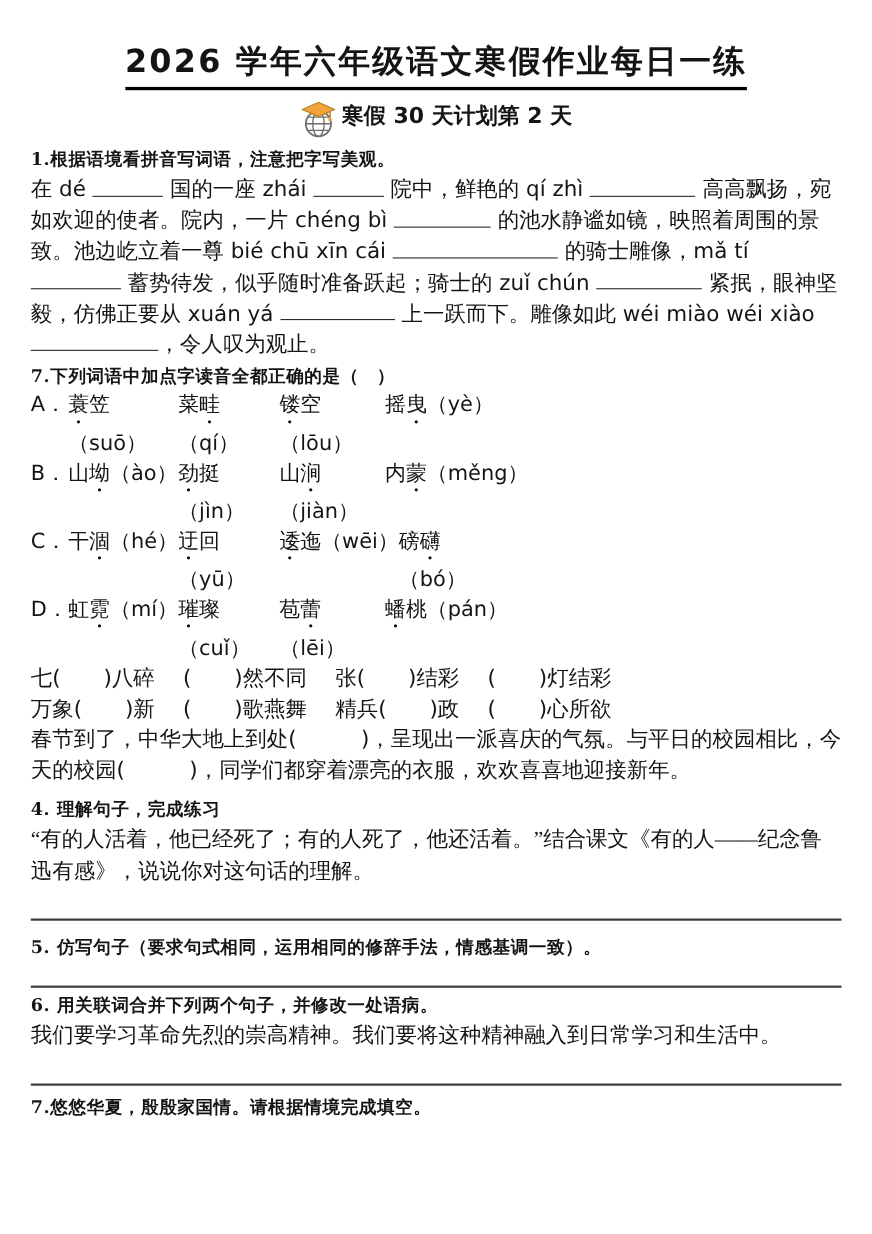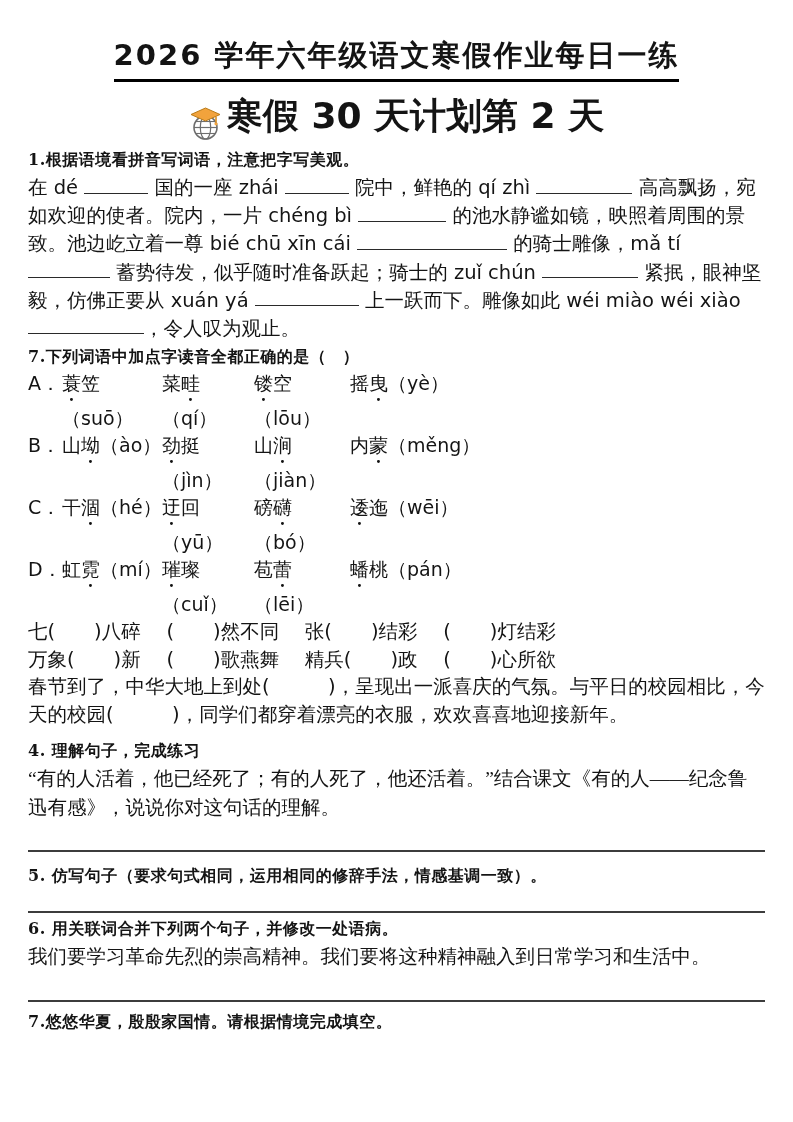--- a/index.html
+++ b/index.html
@@ -5,21 +5,21 @@
   html,body{margin:0;padding:0;background:#ffffff;}
   body{width:793px;height:1122px;overflow:hidden;color:#141414;
        font-family:"DejaVu Sans",sans-serif;}
   .page{box-sizing:border-box;width:791px;height:1122px;padding:30px 26px 0 28px;}
 
   .title-wrap{text-align:center;margin-top:6px;}
   .title{display:inline-block;font-size:29px;font-weight:bold;letter-spacing:2px;
          border-bottom:3px solid #000;padding-bottom:3px;
          font-family:"DejaVu Sans",sans-serif;}
   .subtitle-wrap{text-align:center;margin:10px 0 4px 0;}
-  .subtitle{display:inline-flex;align-items:flex-end;gap:2px;font-size:36px;font-weight:bold;}
+  .subtitle{display:inline-flex;align-items:flex-start;gap:2px;font-size:20px;font-weight:bold;}
   .subtitle svg{display:block;}
 
   .q-heading{font-size:16px;font-weight:bold;margin:5px 0 2px 0;
              font-family:"DejaVu Serif",serif;letter-spacing:0.5px;}
   .body-sans{font-size:19.5px;line-height:1.42;margin:0;}
   .body-kai{font-size:19.5px;line-height:1.5;margin:0;font-family:Liberation Serif, serif;}
 
   .blank{display:inline-block;height:1em;border-bottom:1.8px solid #2a2a2a;}
 
   .opt-row{display:flex;font-size:19px;line-height:1.42;align-items:baseline;}
@@ -76,22 +76,22 @@
     <span class="opt-label">B．</span>
     <span class="opt-item c1"><span>山</span><span class="dot">坳</span><span>（ào）</span></span>
     <span class="opt-item c2"><span></span><span class="dot">劲</span><span>挺（jìn）</span></span>
     <span class="opt-item c3"><span>山</span><span class="dot">涧</span><span>（jiàn）</span></span>
     <span class="opt-item"><span>内</span><span class="dot">蒙</span><span>（měng）</span></span>
   </div>
   <div class="opt-row">
     <span class="opt-label">C．</span>
     <span class="opt-item c1"><span>干</span><span class="dot">涸</span><span>（hé）</span></span>
     <span class="opt-item c2"><span></span><span class="dot">迂</span><span>回（yū）</span></span>
+    <span class="opt-item"><span></span><span class="dot">逶</span><span>迤（wēi）</span></span>
     <span class="opt-item c3"><span>磅</span><span class="dot">礴</span><span>（bó）</span></span>
-    <span class="opt-item"><span></span><span class="dot">逶</span><span>迤（wēi）</span></span>
   </div>
   <div class="opt-row">
     <span class="opt-label">D．</span>
     <span class="opt-item c1"><span>虹</span><span class="dot">霓</span><span>（mí）</span></span>
     <span class="opt-item c2"><span></span><span class="dot">璀</span><span>璨（cuǐ）</span></span>
     <span class="opt-item c3"><span>苞</span><span class="dot">蕾</span><span>（lēi）</span></span>
     <span class="opt-item"><span></span><span class="dot">蟠</span><span>桃（pán）</span></span>
   </div>
 
   <p class="body-sans">七(　　)八碎　 (　　)然不同　 张(　　)结彩　 (　　)灯结彩</p>

